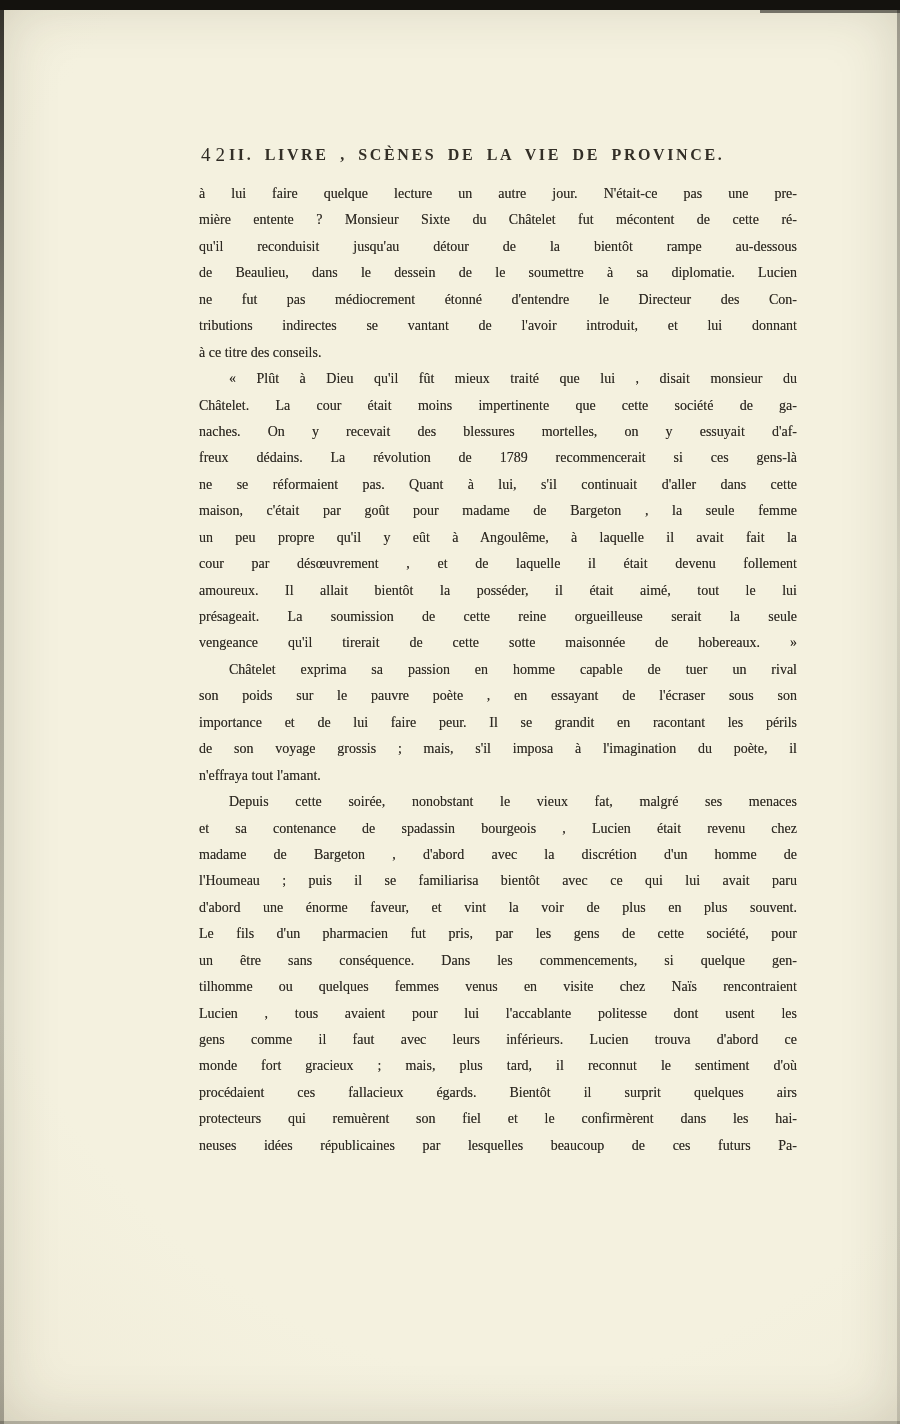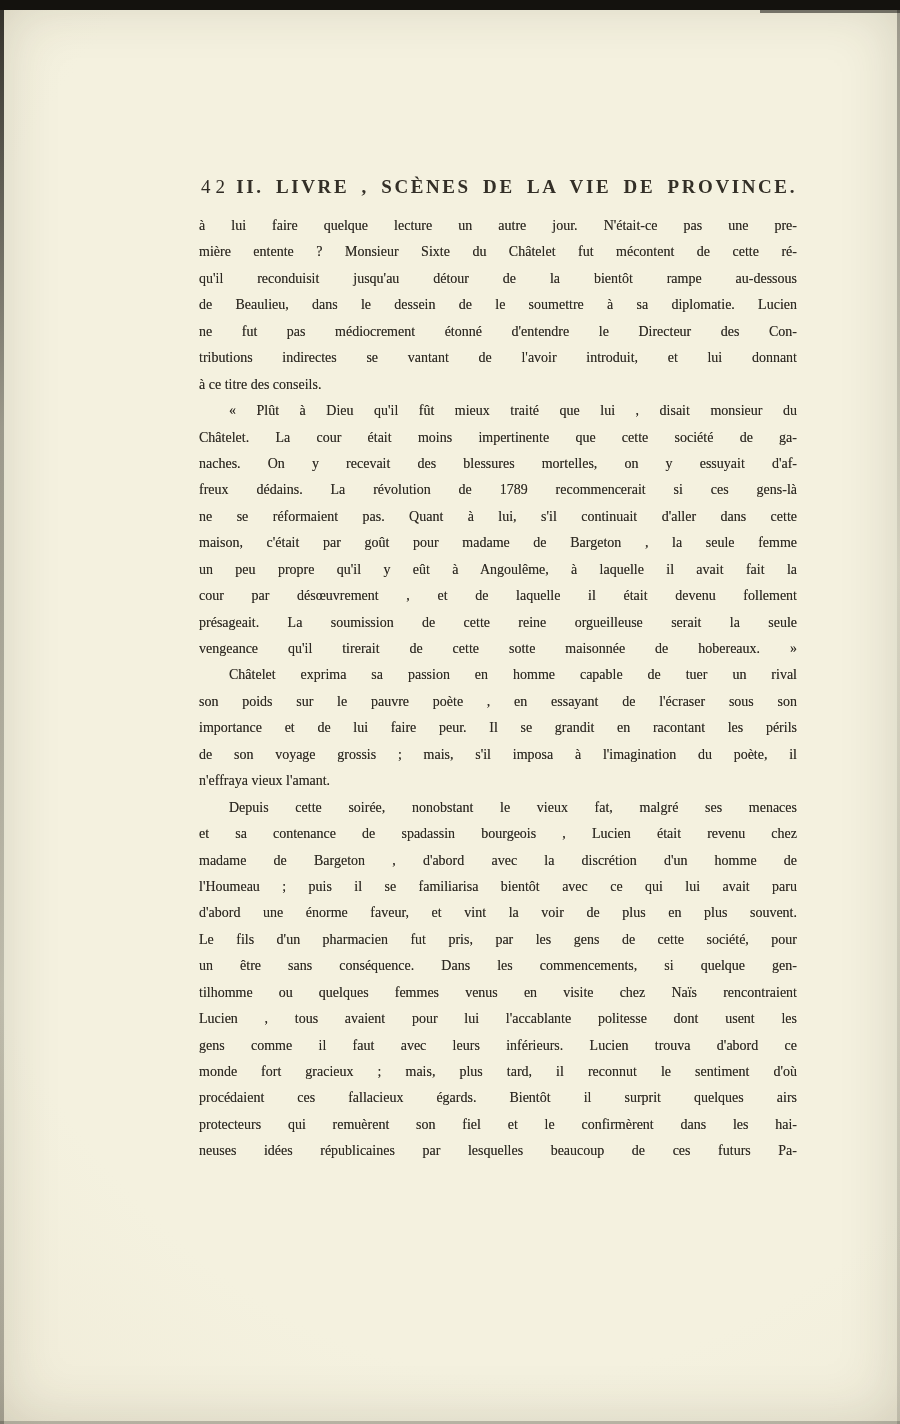--- a/index.html
+++ b/index.html
@@ -45,40 +45,40 @@
       rgba(20,18,14,0.08) 40%,
       rgba(20,18,14,0.15) 100%);
   }
   .edge-bottom {
     position: absolute; bottom: 0; left: 0; right: 0; height: 3px;
     background: rgba(20,18,14,0.22);
   }
   .content {
     position: absolute;
     left: 199px;
-    top: 173px;
+    top: 141px;
     width: 598px;
   }
   .header {
     position: relative;
     height: 28px;
     line-height: 28px;
   }
   .pagenum {
     position: absolute;
     left: 2px;
     top: 0;
     font-size: 19px;
     letter-spacing: 5px;
     color: var(--ink);
   }
   .running-title {
     display: block;
-    text-align: right;
-    font-size: 19px;
+    text-align: left;
+    font-size: 16px;
     font-weight: 600;
     letter-spacing: 2.6px;
     word-spacing: 5px;
     padding-left: 30px;
     color: #332f27;
   }
   .body-text {
     margin-top: 12px;
   }
   .line {
@@ -117,27 +117,28 @@
         <div class="line">tributions indirectes se vantant de l'avoir introduit, et lui donnant</div>
         <div class="line no-stretch">à ce titre des conseils.</div>
         <div class="line indent">« Plût à Dieu qu'il fût mieux traité que lui , disait monsieur du</div>
         <div class="line">Châtelet. La cour était moins impertinente que cette société de ga-</div>
         <div class="line">naches. On y recevait des blessures mortelles, on y essuyait d'af-</div>
         <div class="line">freux dédains. La révolution de 1789 recommencerait si ces gens-là</div>
         <div class="line">ne se réformaient pas. Quant à lui, s'il continuait d'aller dans cette</div>
         <div class="line">maison, c'était par goût pour madame de Bargeton , la seule femme</div>
         <div class="line">un peu propre qu'il y eût à Angoulême, à laquelle il avait fait la</div>
         <div class="line">cour par désœuvrement , et de laquelle il était devenu follement</div>
+        <div class="line">amoureux. Il allait bientôt la posséder, il était aimé, tout le lui</div>
         <div class="line">présageait. La soumission de cette reine orgueilleuse serait la seule</div>
         <div class="line">vengeance qu'il tirerait de cette sotte maisonnée de hobereaux. »</div>
         <div class="line indent">Châtelet exprima sa passion en homme capable de tuer un rival</div>
         <div class="line">son poids sur le pauvre poète , en essayant de l'écraser sous son</div>
         <div class="line">importance et de lui faire peur. Il se grandit en racontant les périls</div>
         <div class="line">de son voyage grossis ; mais, s'il imposa à l'imagination du poète, il</div>
-        <div class="line no-stretch">n'effraya vieux l'amant.</div>
+        <div class="line no-stretch">n'effraya tout l'amant.</div>
         <div class="line indent">Depuis cette soirée, nonobstant le vieux fat, malgré ses menaces</div>
         <div class="line">et sa contenance de spadassin bourgeois , Lucien était revenu chez</div>
         <div class="line">madame de Bargeton , d'abord avec la discrétion d'un homme de</div>
         <div class="line">l'Houmeau ; puis il se familiarisa bientôt avec ce qui lui avait paru</div>
         <div class="line">d'abord une énorme faveur, et vint la voir de plus en plus souvent.</div>
         <div class="line">Le fils d'un pharmacien fut pris, par les gens de cette société, pour</div>
         <div class="line">un être sans conséquence. Dans les commencements, si quelque gen-</div>
         <div class="line">tilhomme ou quelques femmes venus en visite chez Naïs rencontraient</div>
         <div class="line">Lucien , tous avaient pour lui l'accablante politesse dont usent les</div>
         <div class="line">gens comme il faut avec leurs inférieurs. Lucien trouva d'abord ce</div>

